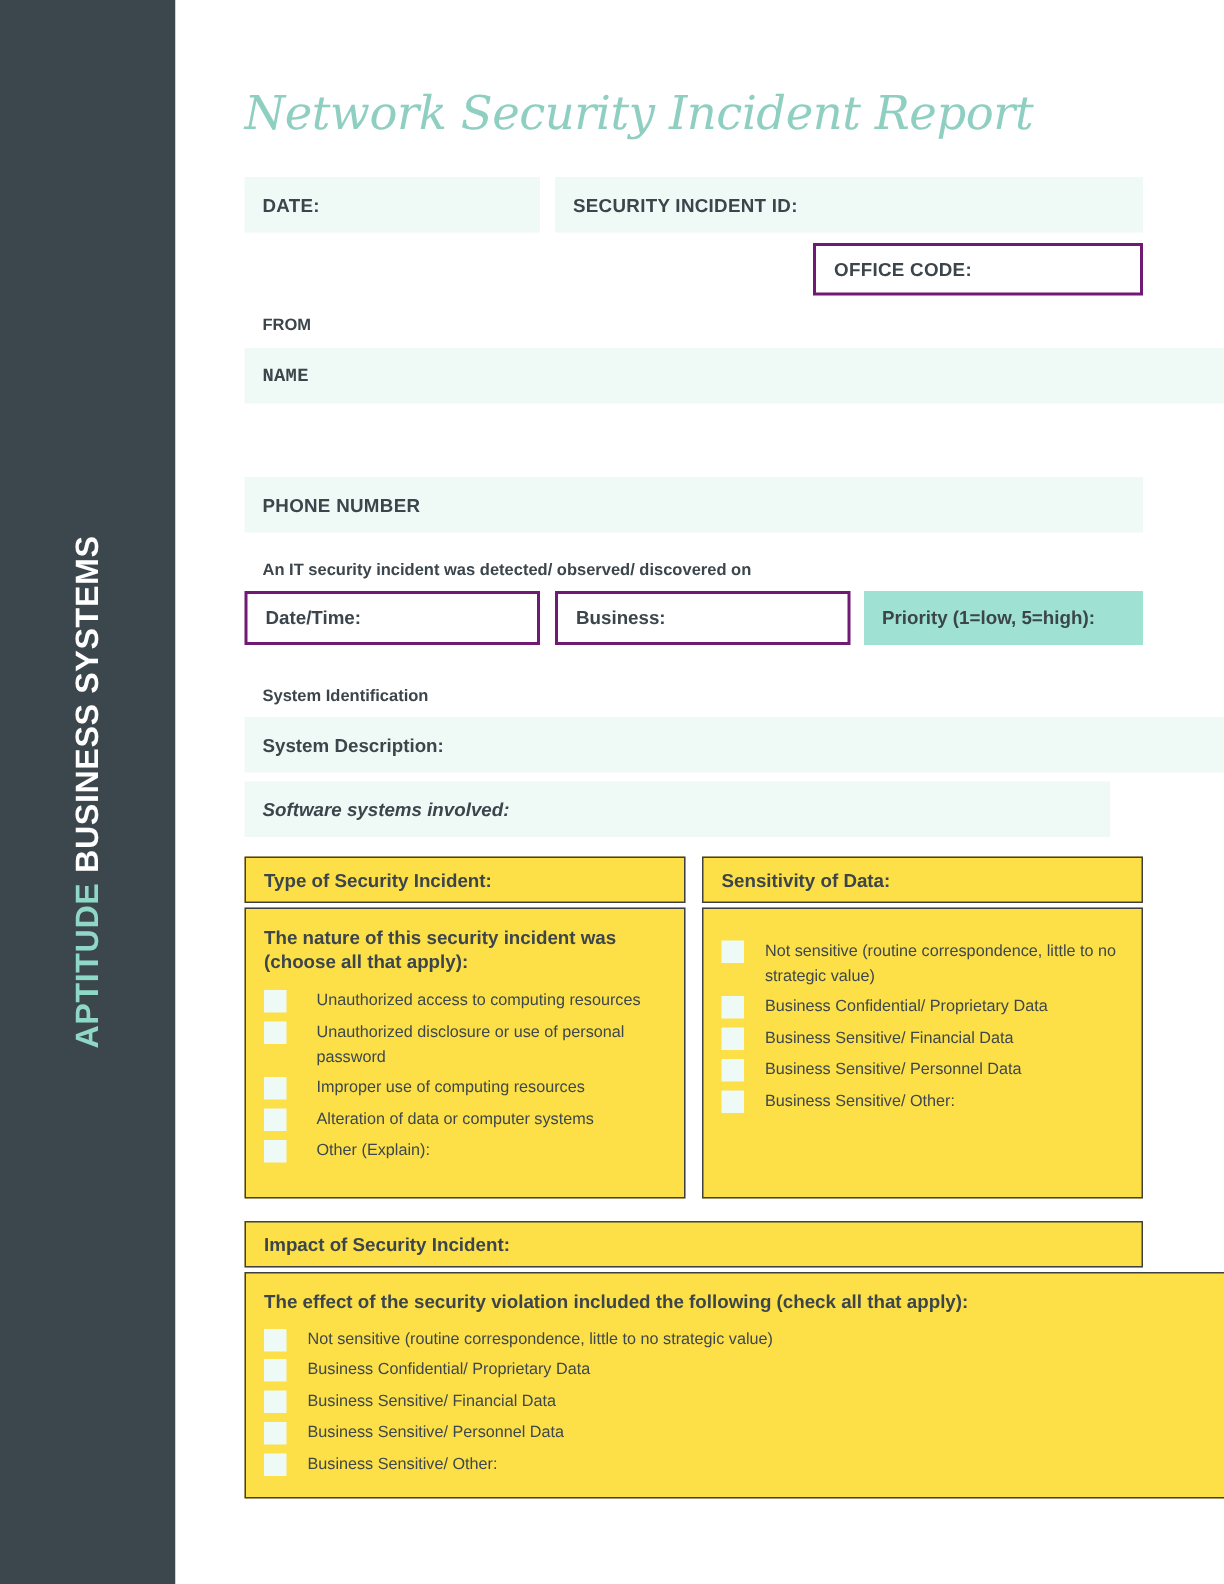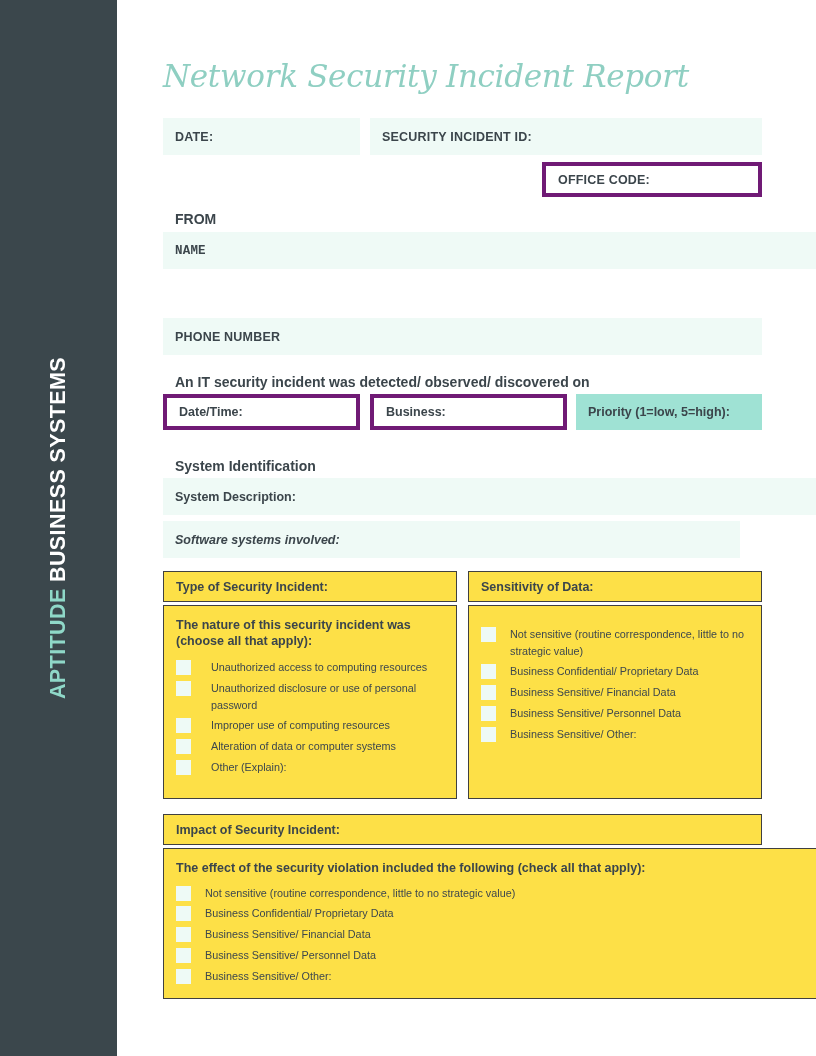--- a/index.html
+++ b/index.html
@@ -65,29 +65,29 @@
   
   .field {
     position: absolute;
     display: flex;
     align-items: center;
     font-size: 12.5px;
     color: #3b454b;
     padding-left: 12px;
   }
   .fill-mint   { background: #effaf6; }
-  .fill-white  { background: #ffffff; border: 4px solid #701a75; }
+  .fill-white  { background: #ffffff; border: 2px solid #701a75; }
   .fill-solid  { background: #9fe2d4; }
 
   .label-caps { font-weight: bold; letter-spacing: 0.2px; }
   .label-reg  { font-weight: bold; }
 
   .plain-text {
     position: absolute;
-    font-size: 14px;
+    font-size: 11px;
     font-weight: bold;
     color: #3b454b;
   }
 
   
   .panel {
     position: absolute;
     border: 1px solid #404040;
     background: #fde047;
   }

